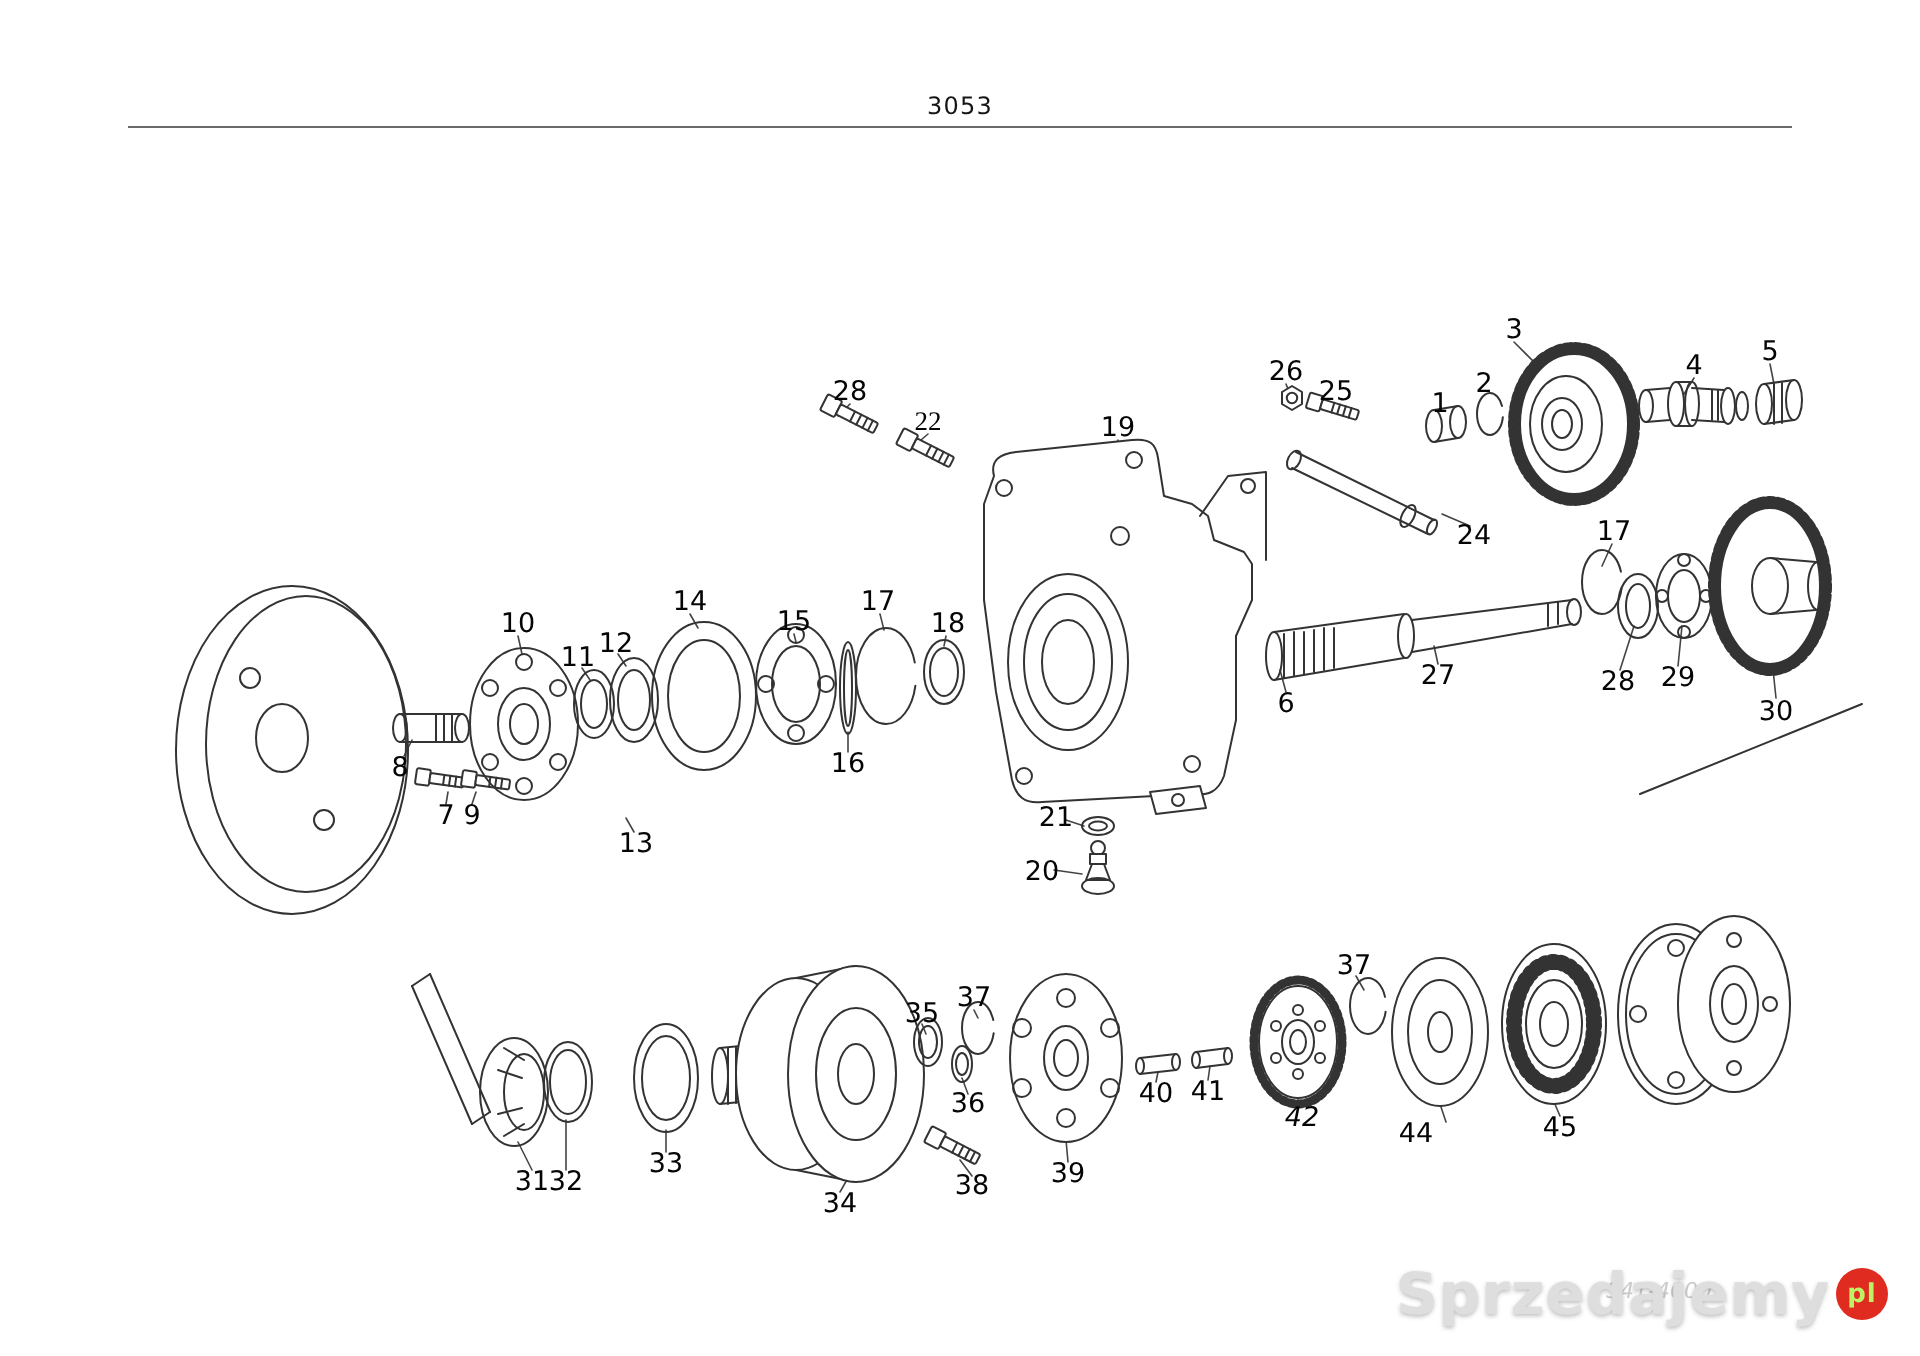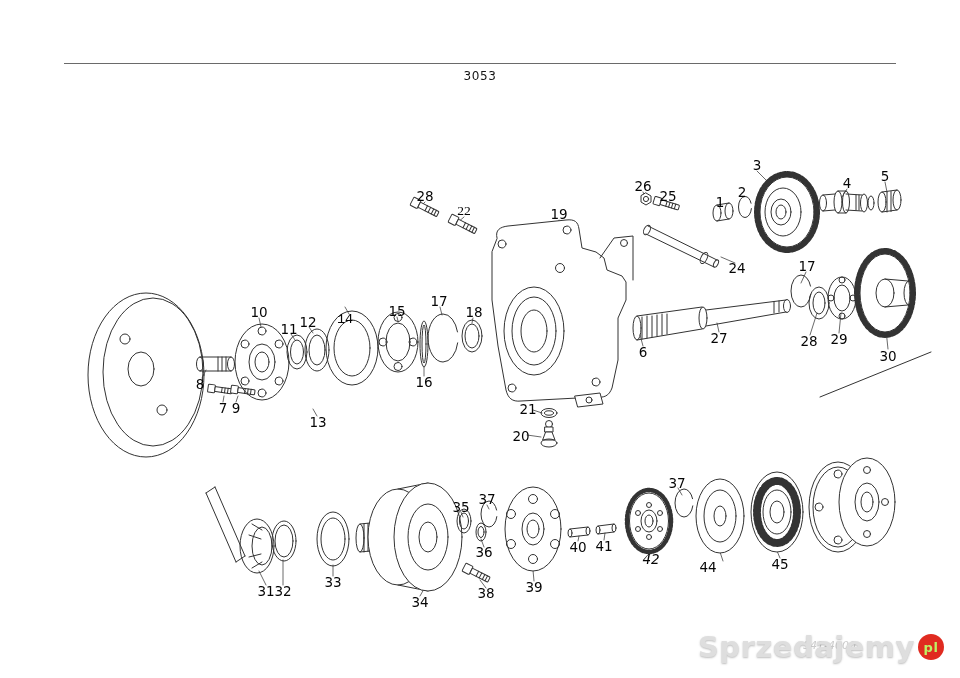--- a/index.html
+++ b/index.html
@@ -1,19 +1,19 @@
 <!DOCTYPE html>
 <html><head>
 <meta charset="utf-8">
 <style>
   html,body{margin:0;padding:0;background:#ffffff;}
   .page{position:relative;width:960px;height:678px;background:#fff;overflow:hidden;
         font-family:"DejaVu Sans",sans-serif;}
   .title{position:absolute;top:46px;left:0;width:100%;text-align:center;
-         font-size:12px;color:#151515;letter-spacing:.6px;margin-top:23px;}
+         font-size:12px;color:#151515;letter-spacing:.6px;}
   .rule{position:absolute;top:63px;left:64px;width:832px;height:0;
         border-top:1px solid #6a6a6a;}
   .diagram-svg{position:absolute;left:0;top:0;}
   .labels-layer{position:absolute;left:0;top:0;width:960px;height:678px;pointer-events:none;}
   .part-label{position:absolute;transform:translate(-50%,-50%);
               font-size:13.5px;color:#050505;}
   .footer-code{position:absolute;right:104px;bottom:26px;font-size:11px;
                font-style:italic;color:#cccccc;z-index:1;}
   .watermark{position:absolute;right:16px;bottom:14px;display:flex;align-items:center;
              font-size:29px;font-weight:bold;color:#dedede;letter-spacing:.5px;
@@ -410,21 +410,21 @@
       <span class="part-label" style="left: 847px; top: 183px;">4</span>
       <span class="part-label" style="left: 885px; top: 176px;">5</span>
       <span class="part-label" style="left: 643px; top: 352px;">6</span>
       <span class="part-label" style="left: 223px; top: 408px;">7</span>
       <span class="part-label" style="left: 200px; top: 384px;">8</span>
       <span class="part-label" style="left: 236px; top: 408px;">9</span>
       <span class="part-label" style="left: 259px; top: 312px;">10</span>
       <span class="part-label" style="left: 289px; top: 329px;">11</span>
       <span class="part-label" style="left: 308px; top: 322px;">12</span>
       <span class="part-label" style="left: 318px; top: 422px;">13</span>
-      <span class="part-label" style="left: 345px; top: 319px; font-family: Liberation Mono, monospace;">14</span>
+      <span class="part-label" style="left: 345px; top: 301px;">14</span>
       <span class="part-label" style="left: 397px; top: 311px;">15</span>
       <span class="part-label" style="left: 424px; top: 382px;">16</span>
       <span class="part-label" style="left: 439px; top: 301px;">17</span>
       <span class="part-label" style="left: 807px; top: 266px;">17</span>
       <span class="part-label" style="left: 474px; top: 312px;">18</span>
       <span class="part-label" style="left: 559px; top: 214px;">19</span>
       <span class="part-label" style="left: 521px; top: 436px;">20</span>
       <span class="part-label" style="left: 528px; top: 409px;">21</span>
       <span class="part-label" style="left: 464px; top: 211px; font-family: Liberation Serif, serif;">22</span>
       <span class="part-label" style="left: 425px; top: 196px;">28</span>

